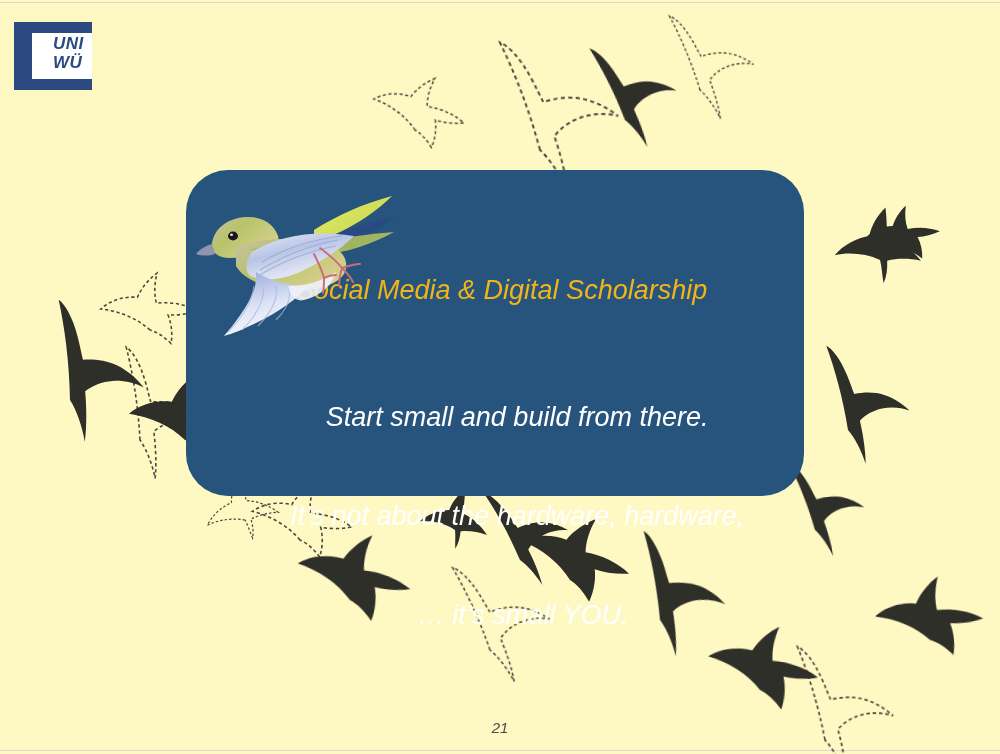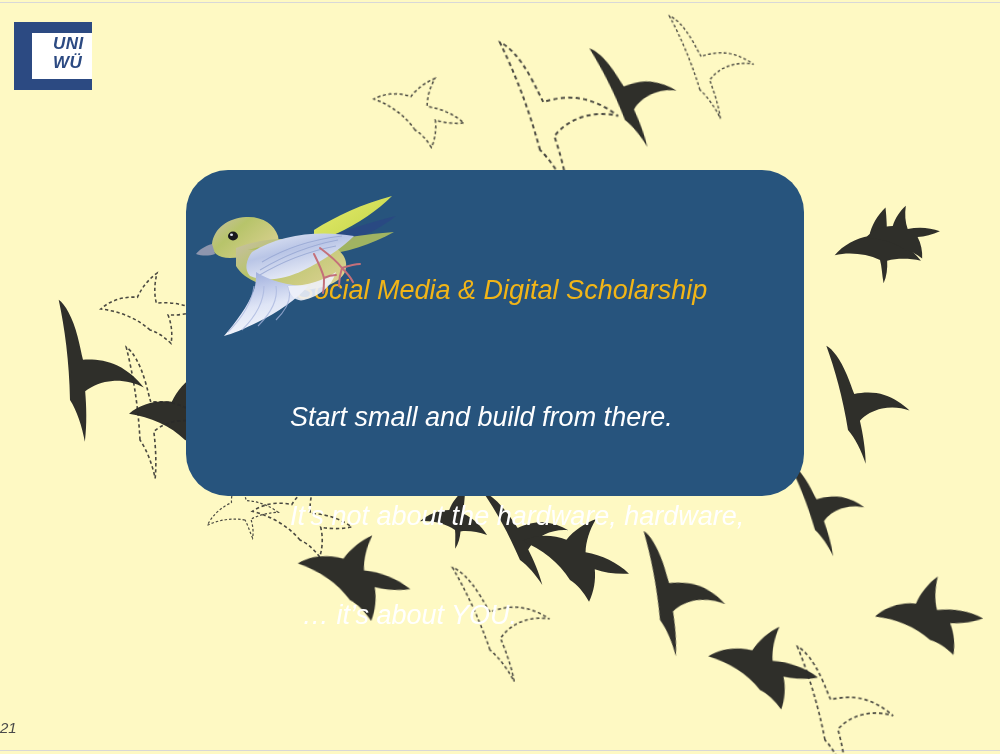--- a/index.html
+++ b/index.html
@@ -105,20 +105,21 @@
     white-space: nowrap;
   }
   .panel-body {
     position: absolute;
     left: 104px;
     top: 165px;
     font-size: 27px;
     line-height: 33px;
     color: #ffffff;
     white-space: pre;
+    text-align: center;
   }
   .panel-body .line { display: block; }
   .panel-body .line.indent { padding-left: 12px; }
 
   
   .finch {
     position: absolute;
     left: 196px;
     top: 186px;
     width: 215px;
@@ -126,21 +127,21 @@
     pointer-events: none;
   }
   .finch svg { display: block; width: 215px; height: 160px; }
 
   
   .page-number {
     position: absolute;
     left: 0;
     right: 0;
     bottom: 18px;
-    text-align: left;
+    text-align: center;
     font-size: 15px;
     color: #4a4a4a;
   }
 </style>
 </head>
 <body>
 
 <div class="slide">
 
   <div class="edge-line top"></div>
@@ -209,21 +210,21 @@
     <div class="wordmark">UNI
 WÜ</div>
   </div>
 
 
   <div class="panel">
     <div class="panel-title">Social Media &amp; Digital Scholarship</div>
     <div class="panel-body">
       <span class="line">Start small and build from there.</span>
       <span class="line">It’s not about the hardware, hardware,</span>
-      <span class="line indent">… it’s about YOU.</span>
+      <span class="line indent">… it’s small YOU.</span>
     </div>
   </div>
 
   <div class="finch">
     <svg viewBox="0 0 215 160" xmlns="http://www.w3.org/2000/svg">
       <defs>
         <linearGradient id="gWing" x1="0" y1="0" x2="0.6" y2="1">
           <stop offset="0%" stop-color="#e8ecf7"></stop>
           <stop offset="45%" stop-color="#b9c5e6"></stop>
           <stop offset="100%" stop-color="#f2f4fb"></stop>

